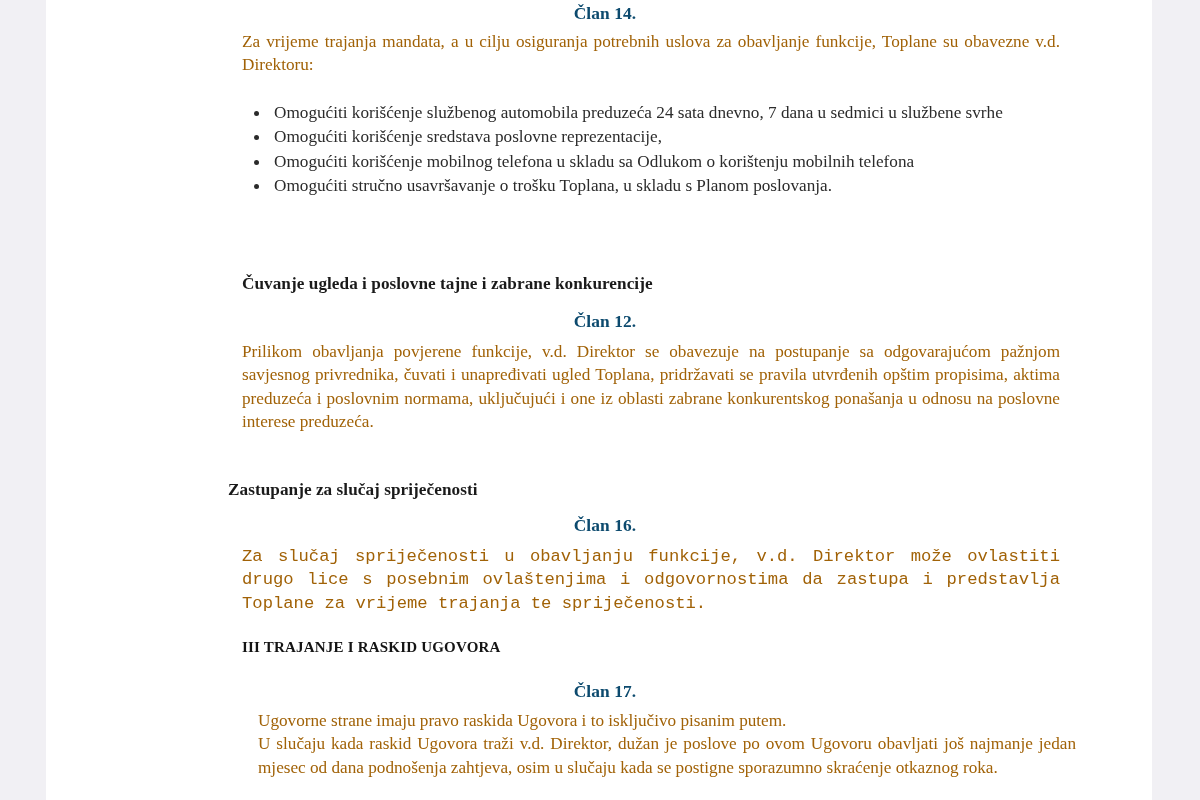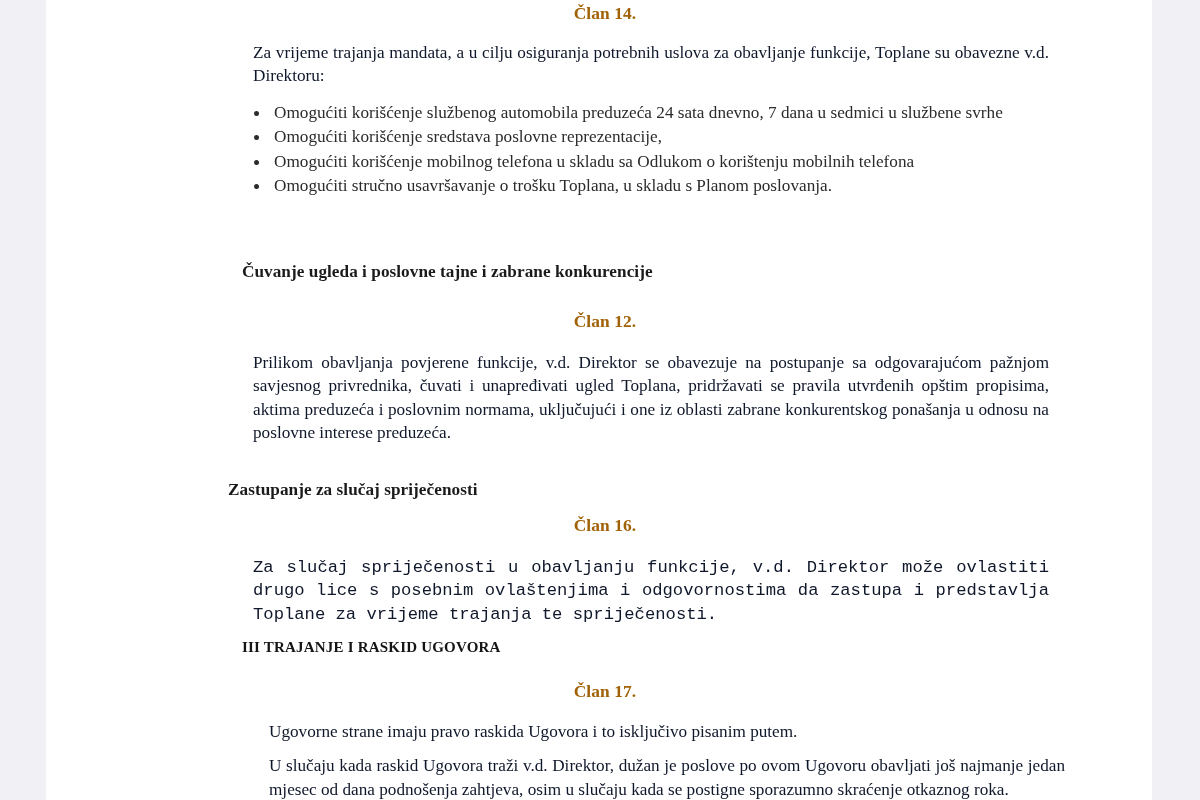--- a/index.html
+++ b/index.html
@@ -32,28 +32,28 @@
     color: #2b2b2b;
     font-size: 17.2px;
     line-height: 1.355;
   }
 
   .art-heading {
     text-align: center;
     font-weight: bold;
     font-size: 17.4px;
     letter-spacing: 0.1px;
-    color: #a16207;
+    color: #0c4a6e;
   }
 
   .para {
     text-align: justify;
     text-justify: inter-word;
-    margin: 11px;
-    color: #0f172a;
+    margin: 0;
+    color: #a16207;
   }
 
   .para.left {
     text-align: left;
   }
 
   .section-heading {
     font-weight: bold;
     font-size: 17.2px;
     color: #1a1a1a;
@@ -93,21 +93,21 @@
   }
 
   ul.bullets > li.nojust {
     text-align: left;
   }
 
   
   .b-art14   { position: absolute; left: 0;  top: 2px;   width: 818px; }
   .b-p14     { position: absolute; left: 46px; top: 30px;  width: 818px; }
   .b-list    { position: absolute; left: 0;  top: 85px;  width: 864px; }
-  .b-h1      { position: absolute; left: 46px; top: 260px; width: 818px; }
+  .b-h1      { position: absolute; left: 46px; top: 272px; width: 818px; }
   .b-art15   { position: absolute; left: 0;  top: 310px; width: 818px; }
   .b-p15     { position: absolute; left: 46px; top: 340px; width: 818px; }
   .b-h2      { position: absolute; left: 32px; top: 478px; width: 818px; }
   .b-art16   { position: absolute; left: 0;  top: 514px; width: 818px; }
   .b-p16     { position: absolute; left: 46px; top: 545px; width: 818px; font-family: Liberation Mono, monospace; }
   .b-h3      { position: absolute; left: 46px; top: 637px; width: 818px; }
   .b-art17   { position: absolute; left: 0;  top: 680px; width: 818px; }
   .b-p17     { position: absolute; left: 62px; top: 709px; width: 818px; }
 </style>
 </head>

